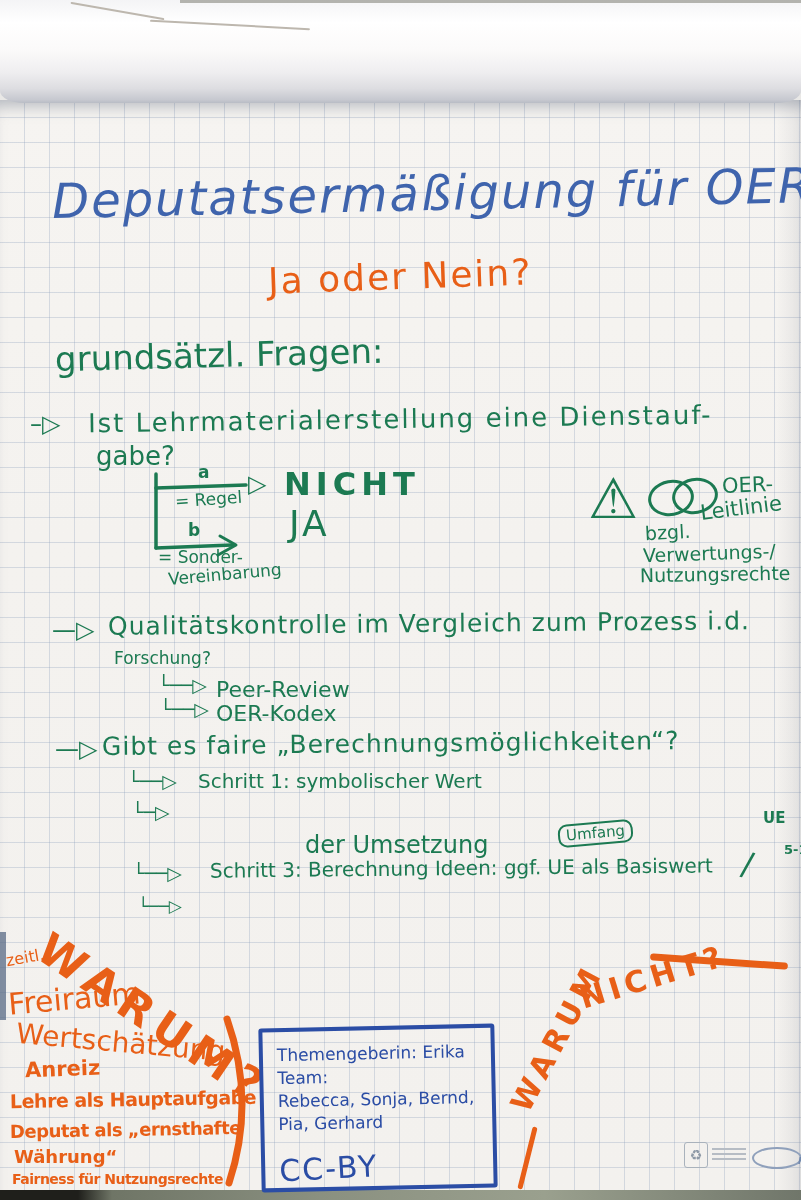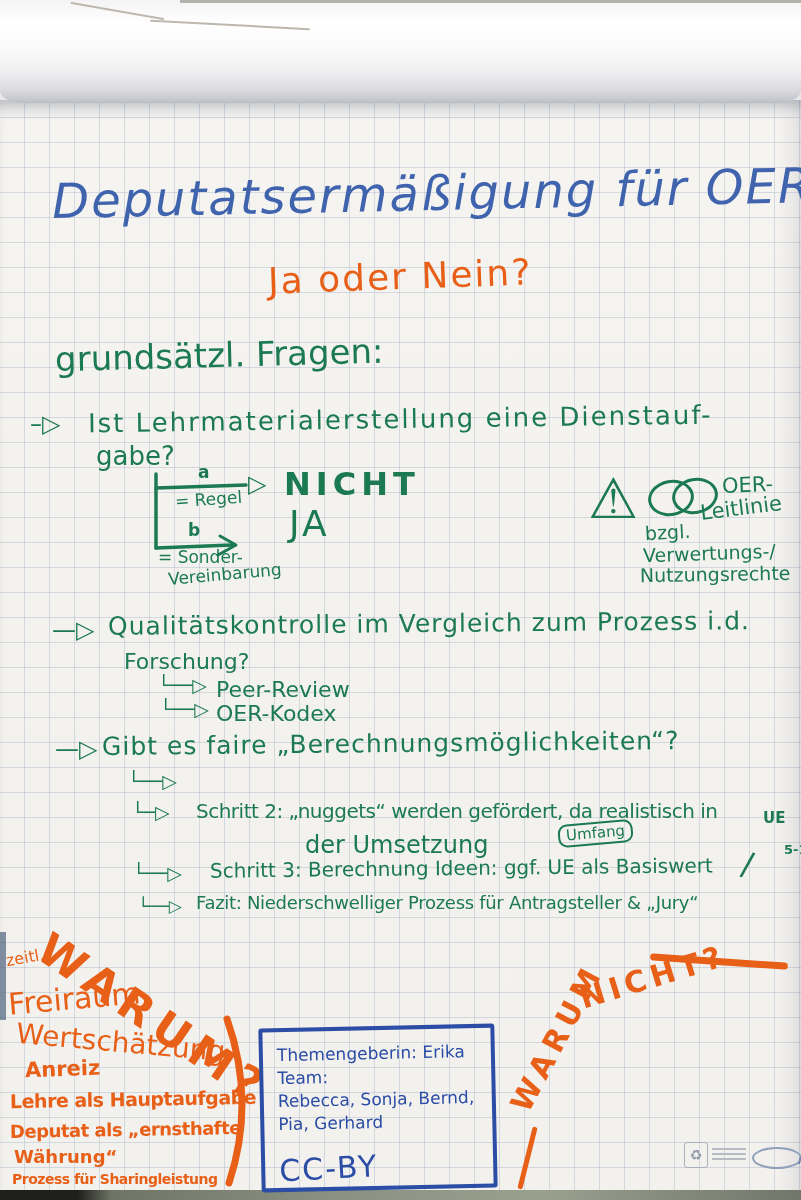--- a/index.html
+++ b/index.html
@@ -87,56 +87,55 @@
   <div class="cc-circle" style="left:648px;top:480px;transform:rotate(-10deg);"></div>
   <div class="cc-circle" style="left:672px;top:478px;transform:rotate(-10deg);"></div>
   <div class="hw g" style="left:722px;top:474px;font-size:21px;transform:rotate(-2deg);">OER-</div>
   <div class="hw g" style="left:700px;top:497px;font-size:21px;transform:rotate(-7deg);">Leitlinie</div>
   <div class="hw g" style="left:645px;top:523px;font-size:19px;transform:rotate(-3deg);">bzgl.</div>
   <div class="hw g" style="left:643px;top:544px;font-size:19px;transform:rotate(-2deg);">Verwertungs-/</div>
   <div class="hw g" style="left:640px;top:565px;font-size:19px;transform:rotate(-1deg);">Nutzungsrechte</div>
 
   <div class="hw g" style="left:52px;top:618px;font-size:24px;">—▷</div>
   <div class="hw g" style="left:108px;top:611px;font-size:25px;letter-spacing:1px;transform:rotate(-0.5deg);">Qualitätskontrolle im Vergleich zum Prozess i.d.</div>
-  <div class="hw g" style="left:114px;top:650px;font-size:22px;margin-left:10px;">Forschung?</div>
+  <div class="hw g" style="left:114px;top:650px;font-size:17px;">Forschung?</div>
   <div class="hw g" style="left:158px;top:676px;font-size:19px;">└──▷</div>
   <div class="hw g" style="left:216px;top:678px;font-size:22px;">Peer-Review</div>
   <div class="hw g" style="left:160px;top:700px;font-size:19px;">└──▷</div>
   <div class="hw g" style="left:216px;top:702px;font-size:22px;">OER-Kodex</div>
 
   <div class="hw g" style="left:55px;top:737px;font-size:24px;">—▷</div>
   <div class="hw g" style="left:102px;top:731px;font-size:25px;letter-spacing:1px;transform:rotate(-0.6deg);">Gibt es faire „Berechnungsmöglichkeiten“?</div>
 
   <div class="hw g" style="left:128px;top:772px;font-size:19px;">└──▷</div>
+  <div class="hw g" style="left:198px;top:771px;font-size:20px;">Schritt 1: symbolischer Wert</div>
 
   <div class="hw g" style="left:132px;top:803px;font-size:19px;">└─▷</div>
-  <div class="hw g" style="left:196px;top:801px;font-size:20px;letter-spacing:-0.5px;">Schritt 2: „nuggets“ werden gefördert, da realistisch in</div>
   <div class="hw g" style="left:305px;top:833px;font-size:24px;">der Umsetzung</div>
   <div class="hw g" style="left:558px;top:826px;font-size:15px;transform:rotate(-5deg);">
     <span class="umfang-box">Umfang</span>
   </div>
 
   <div class="hw g" style="left:133px;top:864px;font-size:19px;">└──▷</div>
   <div class="hw g" style="left:210px;top:858px;font-size:20px;transform:rotate(-0.6deg);">Schritt 3: Berechnung Ideen: ggf. UE als Basiswert</div>
   <div class="hw g" style="left:742px;top:848px;font-size:32px;transform:rotate(12deg);">/</div>
   <div class="hw g" style="left:760px;top:843px;font-size:13px;font-weight:bold;margin-left:24px;">5-10</div>
   <div class="hw g" style="left:763px;top:811px;font-size:15px;font-weight:bold;">UE</div>
 
   <div class="hw g" style="left:138px;top:898px;font-size:17px;">└──▷</div>
-  <div class="hw g" style="left:196px;top:894px;font-size:18px;letter-spacing:-0.3px;">Fazit: Niederschwelliger Prozess für Antragsteller &amp; „Jury“</div>
 
   <div class="hw o" style="left:55px;top:925px;font-size:44px;font-weight:bold;letter-spacing:8px;transform:rotate(34deg);transform-origin:0 0;">WARUM?</div>
   <div class="hw o" style="left:6px;top:950px;font-size:16px;transform:rotate(-10deg);">zeitl.</div>
   <div class="hw o" style="left:8px;top:983px;font-size:30px;transform:rotate(-5deg);">Freiraum</div>
   <div class="hw o" style="left:16px;top:1028px;font-size:28px;transform:rotate(5deg);">Wertschätzung</div>
   <div class="hw o" style="left:25px;top:1058px;font-size:21px;font-weight:bold;transform:rotate(-2deg);">Anreiz</div>
   <div class="hw o" style="left:10px;top:1090px;font-size:19px;font-weight:bold;letter-spacing:-0.5px;transform:rotate(-1deg);">Lehre als Hauptaufgabe</div>
   <div class="hw o" style="left:10px;top:1121px;font-size:18px;font-weight:bold;letter-spacing:-0.5px;transform:rotate(-1deg);">Deputat als „ernsthafte</div>
   <div class="hw o" style="left:14px;top:1148px;font-size:18px;font-weight:bold;">Währung“</div>
-  <div class="hw o" style="left:12px;top:1172px;font-size:14px;font-weight:bold;letter-spacing:-0.5px;">Prozess für Sharingleistung</div>
+  <div class="hw o" style="left:12px;top:1172px;font-size:14px;font-weight:bold;letter-spacing:-0.5px;">Fairness für Nutzungsrechte</div>
   <svg class="abs" style="left:222px;top:1015px;" width="36" height="172" viewBox="0 0 36 172" fill="none" stroke="#e85f17" stroke-width="7" stroke-linecap="round">
     <path d="M5 4 Q34 86 7 168"></path>
   </svg>
 
   <div class="credits-box bx">
     <div>Themengeberin: Erika</div>
     <div>Team:</div>
     <div>Rebecca, Sonja, Bernd,</div>
     <div>Pia, Gerhard</div>
     <div style="font-size:30px;margin-top:12px;letter-spacing:2px;transform:rotate(-2deg);">CC-BY</div>

